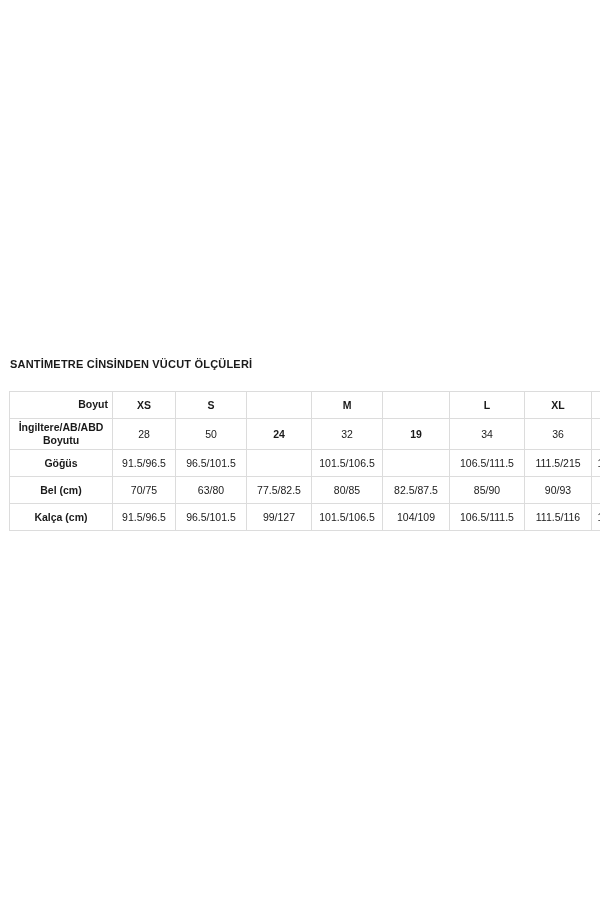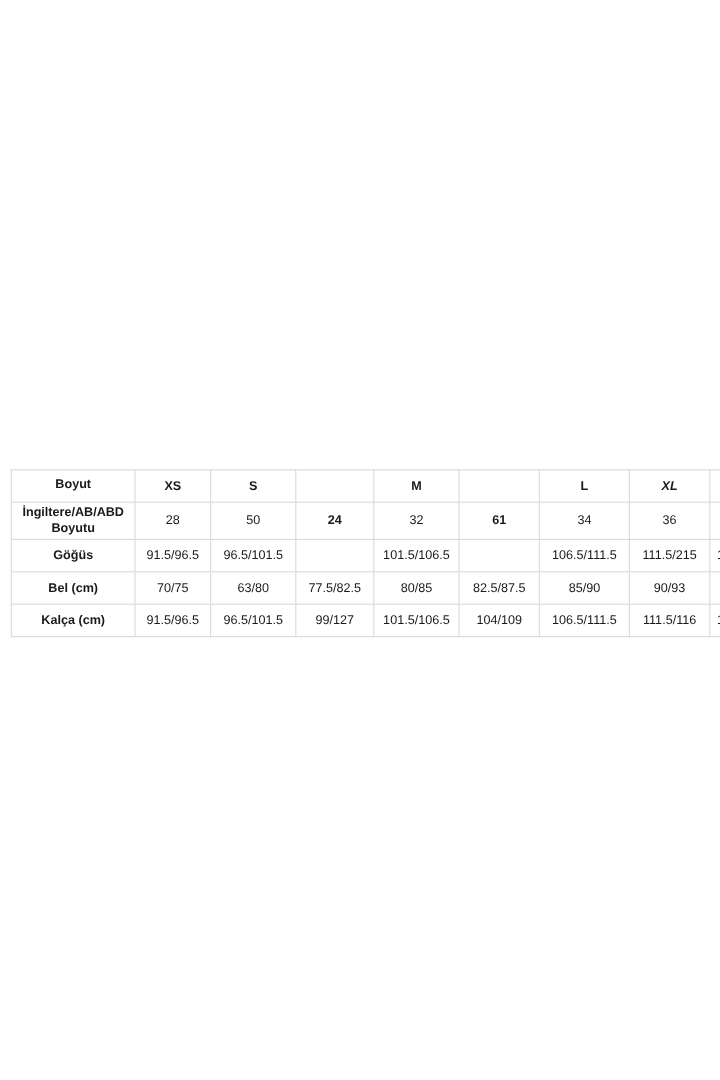--- a/index.html
+++ b/index.html
@@ -66,41 +66,42 @@
   }
   .size-table td.empty {
     color: transparent;
   }
 </style>
 </head>
 <body>
 
 <div class="page">
 
+  <div class="table-title">SANTİMETRE CİNSİNDEN VÜCUT ÖLÇÜLERİ</div>
 
   <table class="size-table">
     <tbody>
         <tr class="head">
-          <td class="rowhead" style="width: 94px;">Boyut</td>
+          <td class="rowhead" style="width: 94px; text-align: right;">Boyut</td>
           <td style="width: 58px;">XS</td>
           <td style="width: 66px;">S</td>
           <td class="empty" style="width: 60px;"></td>
           <td style="width: 66px;">M</td>
           <td class="empty" style="width: 62px;"></td>
           <td style="width: 70px;">L</td>
-          <td style="width: 62px; font-style: italic;">XL</td>
+          <td style="width: 62px;">XL</td>
           <td style="width: 44px;">XXL</td>
         </tr>
         <tr>
           <td class="rowhead">İngiltere/AB/ABD Boyutu</td>
           <td>28</td>
           <td>50</td>
           <td class="bold">24</td>
           <td>32</td>
-          <td class="bold">61</td>
+          <td class="bold">19</td>
           <td>34</td>
           <td>36</td>
           <td>38</td>
         </tr>
         <tr>
           <td class="rowhead">Göğüs</td>
           <td>91.5/96.5</td>
           <td>96.5/101.5</td>
           <td class="empty"></td>
           <td>101.5/106.5</td>

